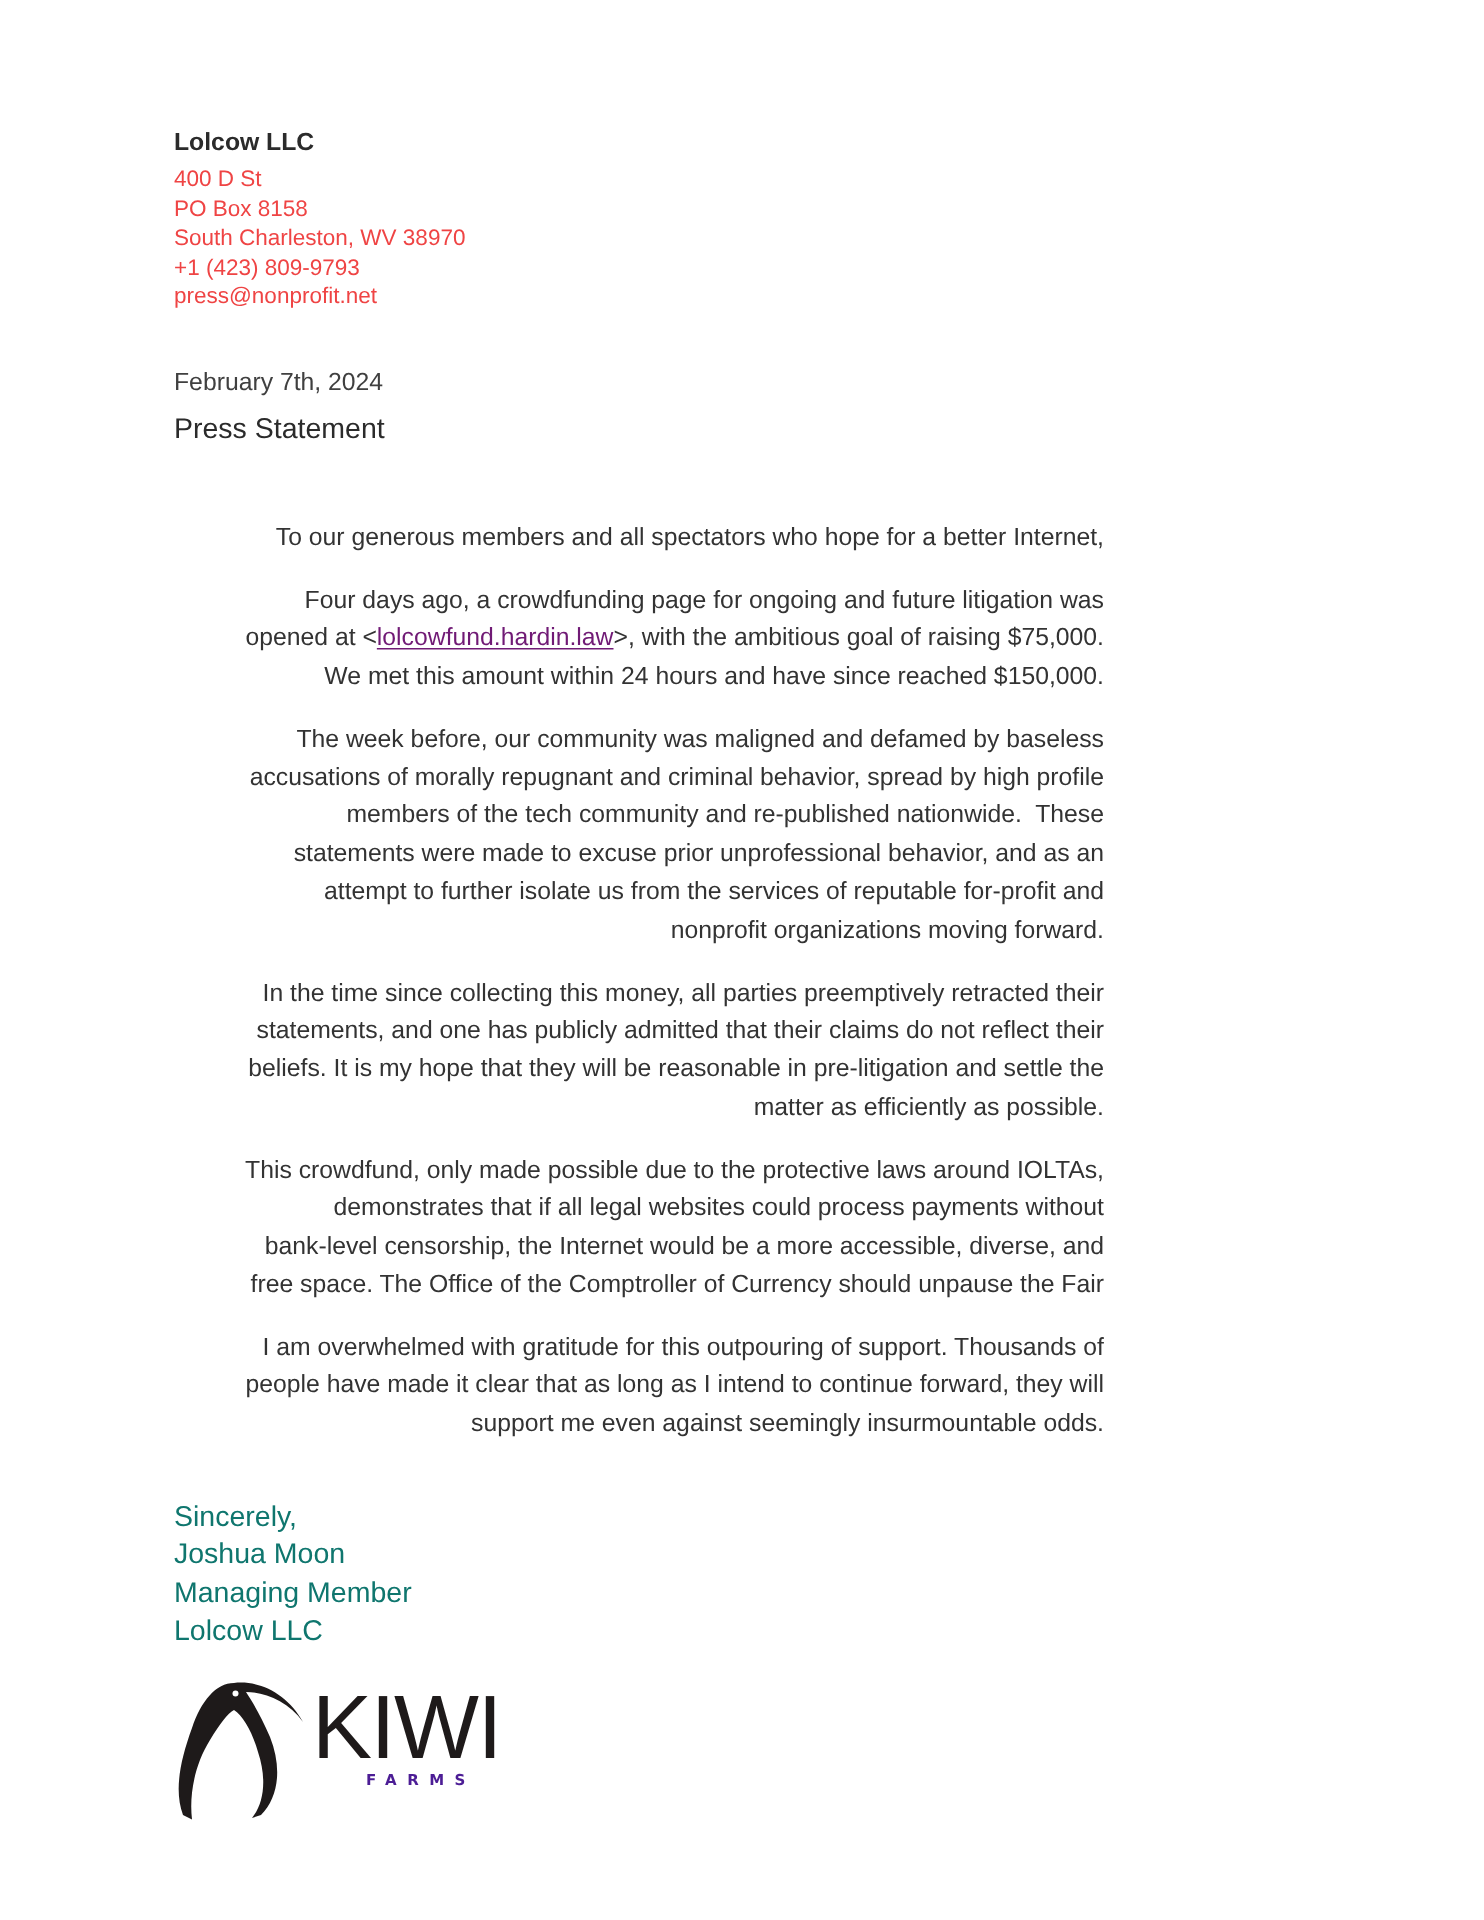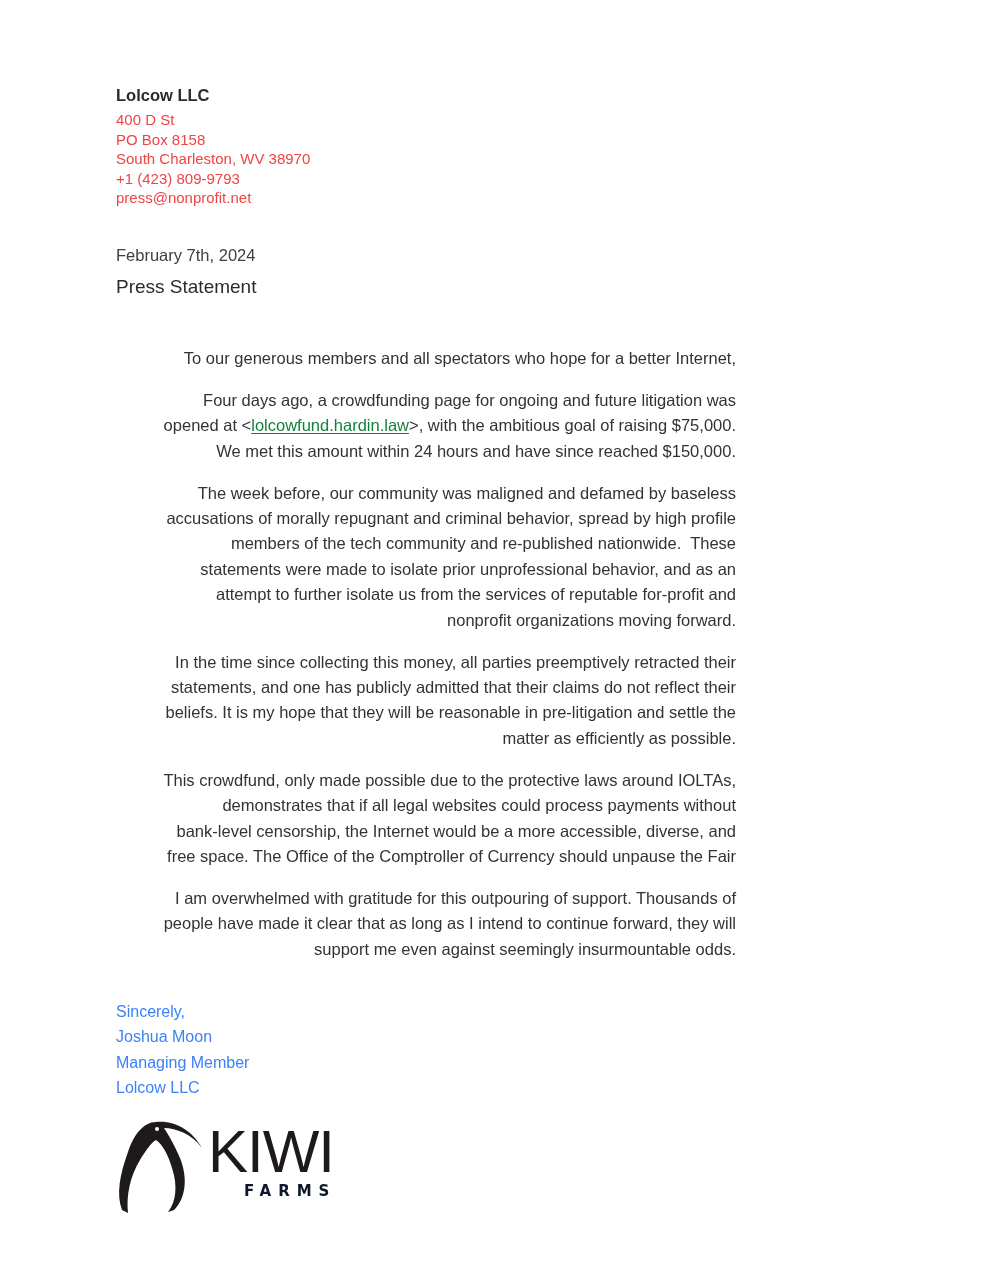--- a/index.html
+++ b/index.html
@@ -6,28 +6,28 @@
   body { width: 989px; height: 1280px; position: relative; overflow: hidden;
          font-family: "Liberation Sans", "DejaVu Sans", sans-serif; color: #2e2e2e; }
   .page { position: absolute; left: 116px; top: 84px; width: 640px; }
   .company { font-size: 16.5px; font-weight: bold; color: #2b2b2b; margin: 0 0 4px 0; line-height: 22px; }
   .addr-line { font-size: 15px; color: #ef4444; line-height: 19.6px; }
   .date { position: absolute; left: 116px; top: 244px; font-size: 16.5px; color: #404040; line-height: 22px; }
   .title { position: absolute; left: 116px; top: 276px; font-size: 19px; font-weight: normal; color: #2b2b2b; line-height: 22px; }
   .body { position: absolute; left: 116px; top: 346px; width: 620px; }
   .para { font-size: 16.5px; line-height: 25.4px; color: #333333; margin: 0 0 16.5px 0; }
   .para .ln { display: block; white-space: nowrap; text-align: right; }
-  .link { color: #15803d; text-decoration: underline; text-decoration-thickness: 1px; text-underline-offset: 2px; }
+  .link { color: #701a75; text-decoration: underline; text-decoration-thickness: 1px; text-underline-offset: 2px; }
   .signoff { position: absolute; left: 116px; top: 999px; }
-  .sig-line { display: block; font-size: 16px; line-height: 25.4px; color: #3b82f6; }
+  .sig-line { display: block; font-size: 19px; line-height: 25.4px; color: #0f766e; }
   .logo { position: absolute; left: 116px; top: 1118px; width: 250px; height: 100px; }
   .logo-text { position: absolute; left: 92px; top: 4px; font-family: Liberation Sans, sans-serif;
                font-size: 60px; line-height: 60px; color: #1e1a1a; letter-spacing: -1px; }
   .logo-sub { position: absolute; left: 128px; top: 64px; font-family: "DejaVu Sans", sans-serif; font-weight: bold;
-              font-size: 15px; letter-spacing: 7px; color: #0f172a; }
+              font-size: 10px; letter-spacing: 7px; color: #4c1d95; }
 </style>
 </head>
 <body>
 
 <div class="page">
   <div class="company">Lolcow LLC</div>
   <div class="addr-line">400 D St</div>
   <div class="addr-line">PO Box 8158</div>
   <div class="addr-line">South Charleston, WV 38970</div>
   <div class="addr-line">+1 (423) 809-9793</div>
@@ -43,21 +43,21 @@
   </p>
   <p class="para">
     <span class="ln">Four days ago, a crowdfunding page for ongoing and future litigation was</span>
     <span class="ln"><span>opened at &lt;</span><a class="link">lolcowfund.hardin.law</a><span>&gt;, with the ambitious goal of raising $75,000.</span></span>
     <span class="ln">We met this amount within 24 hours and have since reached $150,000.</span>
   </p>
   <p class="para">
     <span class="ln">The week before, our community was maligned and defamed by baseless</span>
     <span class="ln">accusations of morally repugnant and criminal behavior, spread by high profile</span>
     <span class="ln" style="white-space:pre">members of the tech community and re-published nationwide.  These</span>
-    <span class="ln">statements were made to isolate prior unprofessional behavior, and as an</span>
+    <span class="ln">statements were made to excuse prior unprofessional behavior, and as an</span>
     <span class="ln">attempt to further isolate us from the services of reputable for-profit and</span>
     <span class="ln">nonprofit organizations moving forward.</span>
   </p>
   <p class="para">
     <span class="ln">In the time since collecting this money, all parties preemptively retracted their</span>
     <span class="ln">statements, and one has publicly admitted that their claims do not reflect their</span>
     <span class="ln">beliefs. It is my hope that they will be reasonable in pre-litigation and settle the</span>
     <span class="ln">matter as efficiently as possible.</span>
   </p>
   <p class="para">

